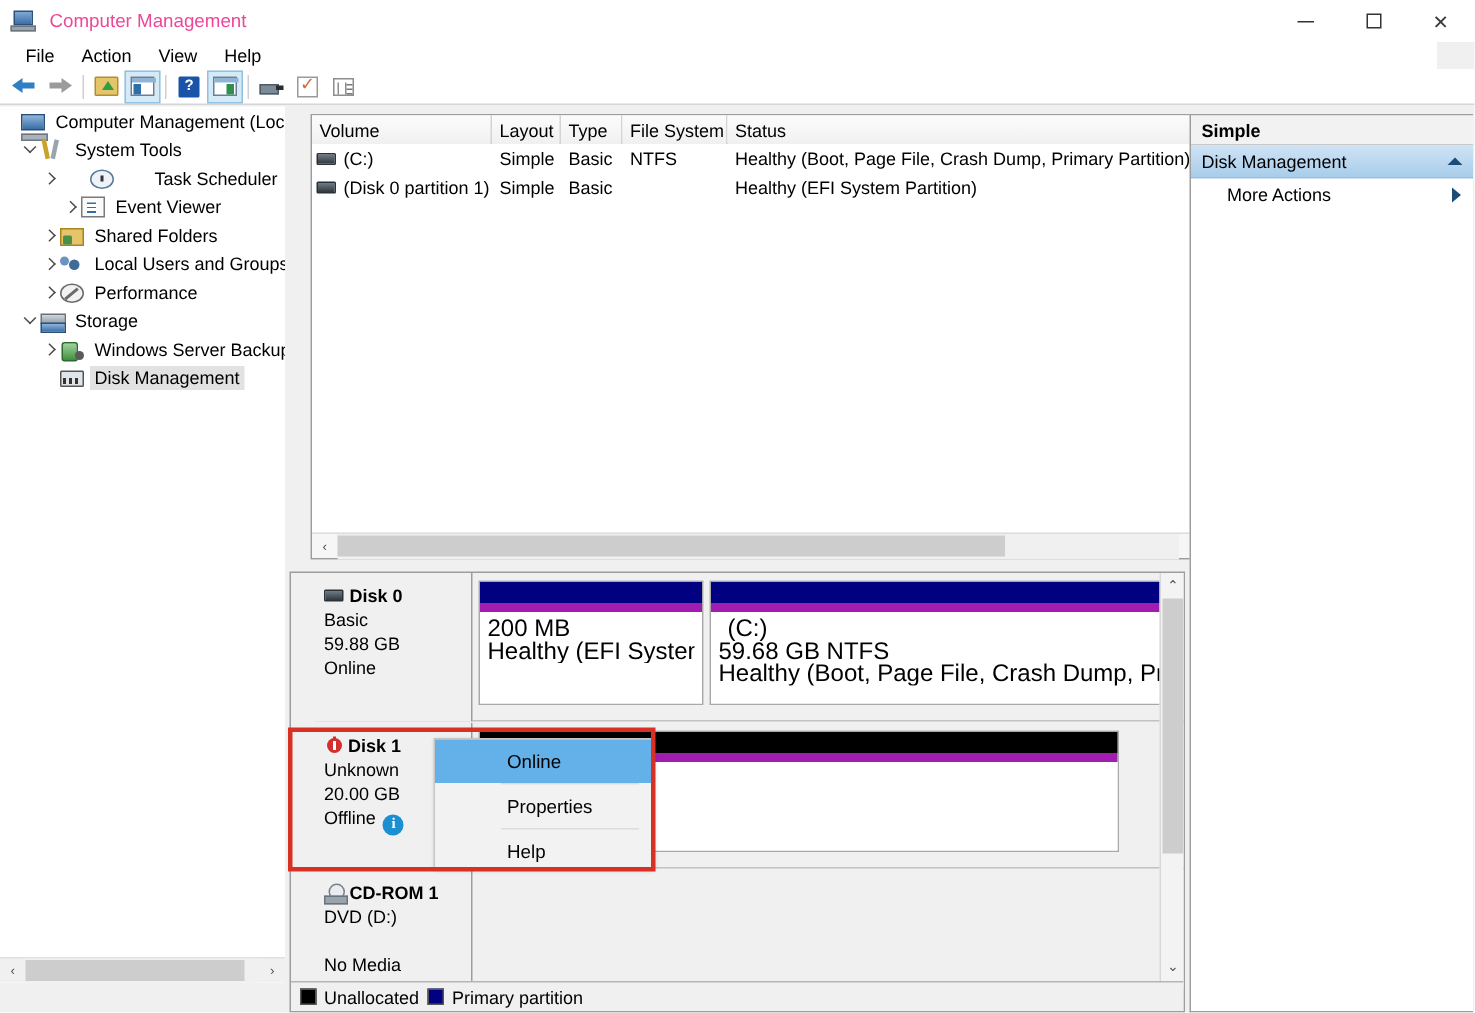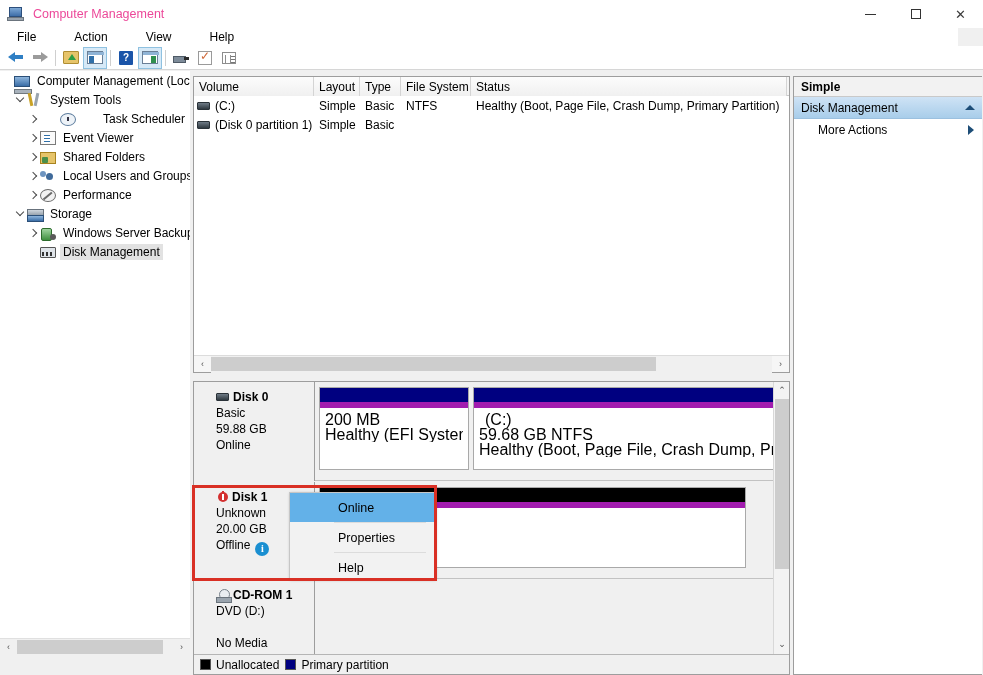--- a/index.html
+++ b/index.html
@@ -26,21 +26,21 @@
   .title-text { margin-left:8px; font-size:12.5px; color:#ec4899; }
   .wincontrols { position:absolute; right:0; top:0; height:28px; display:flex; }
   .wc { width:45px; height:28px; display:flex; align-items:center; justify-content:center;
         font-size:13px; color:#3a3a3a; }
   .wc-min { width:11px; height:1px; background:#333; }
   .wc-max { width:10px; height:10px; border:1px solid #333; }
 
   
   .menubar {
     position:absolute; left:0; top:28px; width:958px; height:18px;
-    background:#ffffff; display:flex; align-items:center; padding-left:8px;gap:20px;
+    background:#ffffff; display:flex; align-items:center; padding-left:8px;
   }
   .menu-item { padding:1px 9px; font-size:12px; color:#000; }
 
   
   .toolbar {
     position:absolute; left:0; top:46px; width:983px; height:24px;
     background:#ffffff; display:flex; align-items:center; padding-left:4px;
     border-bottom:1px solid #d6d6d6;
   }
   .tb-btn { width:24px; height:22px; display:flex; align-items:center; justify-content:center;
@@ -149,21 +149,21 @@
   .hs-arrow { width:17px; height:17px; display:flex; align-items:center; justify-content:center;
               color:#505050; font-size:9px; }
   .hs-track { flex:1; height:17px; background:#f0f0f0; position:relative; }
   .hs-thumb { position:absolute; left:0; top:1px; height:14px; background:#cdcdcd; }
 
   
   .vsplit { position:absolute; left:190px; top:71px; width:3px; height:604px; background:#f0f0f0; }
 
   
   .vol-panel {
-    position:absolute; left:193px; top:76px; width:597px; height:297px;
+    position:absolute; left:207px; top:76px; width:597px; height:297px;
     background:#ffffff; border:1px solid #9d9d9d;
   }
   .vol-head { display:flex; height:19px; background:#f5f5f5; border-bottom:1px solid #c9c9c9; }
   .vh-cell { height:19px; display:flex; align-items:center; padding-left:5px;
              font-size:12px; border-right:1px solid #d4d4d4; background:linear-gradient(#fcfcfc,#f0f0f0); }
   .vol-row { display:flex; height:19px; align-items:center; font-size:12px; }
   .vr-cell { height:19px; display:flex; align-items:center; padding-left:5px; overflow:hidden; white-space:nowrap; }
   .vr-cell.vol { padding-left:3px; }
   .vol-icon { width:13px; height:8px; background:linear-gradient(#6f7b86,#2f3940);
               border:1px solid #2a3238; border-radius:1px; margin-right:5px; flex:0 0 13px; }
@@ -343,21 +343,21 @@
           <div class="tr-icon ic-tools"></div>
           <span class="tr-label">System Tools</span>
         </div>
         <div class="tree-row" style="padding-left: 26px; gap: 20px;">
           <div class="tr-exp">
             <span class="chev right"></span>
           </div>
           <div class="tr-icon ic-clock"></div>
           <span class="tr-label">Task Scheduler</span>
         </div>
-        <div class="tree-row" style="padding-left: 26px;">
+        <div class="tree-row" style="padding-left: 40px;">
           <div class="tr-exp">
             <span class="chev right"></span>
           </div>
           <div class="tr-icon ic-event"></div>
           <span class="tr-label">Event Viewer</span>
         </div>
         <div class="tree-row" style="padding-left: 26px;">
           <div class="tr-exp">
             <span class="chev right"></span>
           </div>
@@ -429,20 +429,21 @@
           <div class="vr-cell" style="width: 316px;">Healthy (Boot, Page File, Crash Dump, Primary Partition)</div>
         </div>
         <div class="vol-row">
           <div class="vr-cell vol" style="width: 120px;">
             <span class="vol-icon"></span>
             <span>(Disk 0 partition 1)</span>
           </div>
           <div class="vr-cell" style="width: 46px;">Simple</div>
           <div class="vr-cell" style="width: 41px;">Basic</div>
           <div class="vr-cell" style="width: 70px;"></div>
+          <div class="vr-cell" style="width: 316px;">Healthy (EFI System Partition)</div>
         </div>
       </div>
 
     <div class="vol-hscroll">
       <div class="hs-arrow">‹</div>
       <div class="hs-track">
         <div class="hs-thumb" style="width:445px;"></div>
       </div>
       <div class="hs-arrow">›</div>
     </div>

